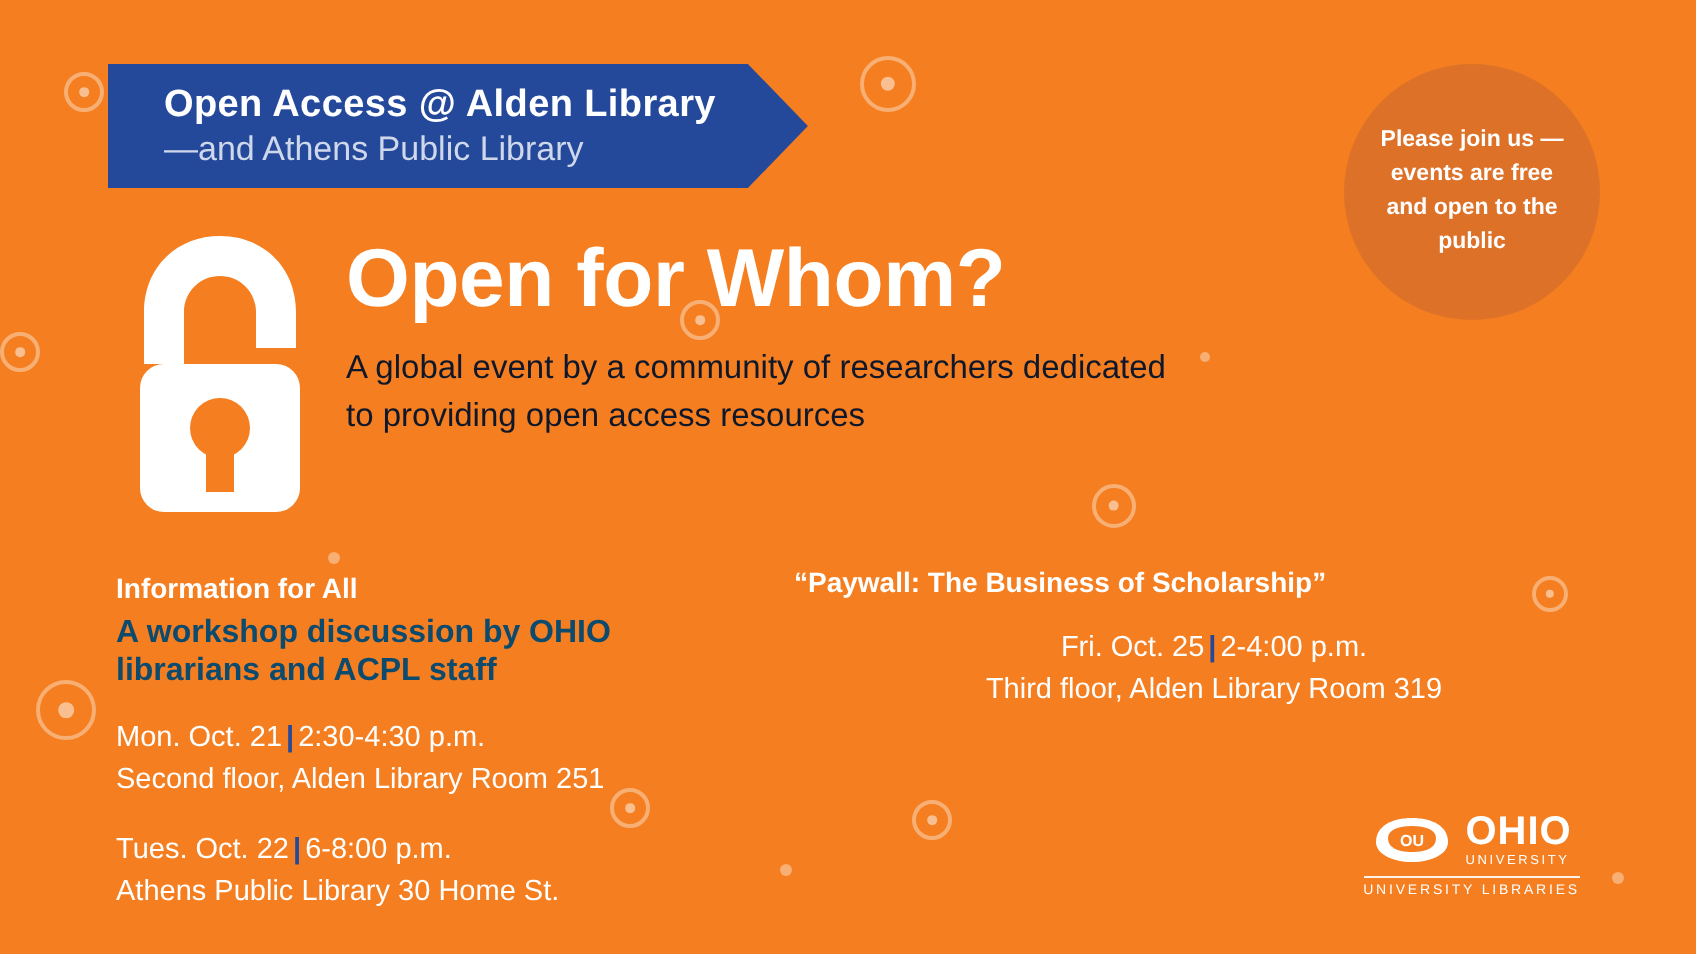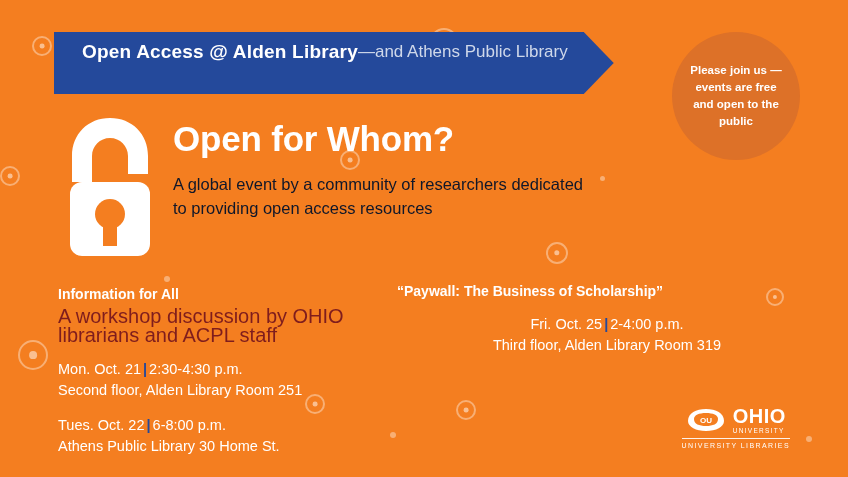--- a/index.html
+++ b/index.html
@@ -52,21 +52,22 @@
     top: 32px;
     height: 62px;
     display: flex;
     align-items: stretch;
     z-index: 5;
   }
   .banner-body {
     background: #24499B;
     padding: 9px 16px 9px 28px;
     display: flex;
-    flex-direction: row;
+    flex-direction: column;
+    justify-content: center;
     box-sizing: border-box;
   }
   .banner-arrow {
     width: 30px;
     height: 62px;
     background: #24499B;
     clip-path: polygon(0 0, 0 100%, 100% 50%);
   }
   .banner-line1 {
     color: #ffffff;
@@ -118,21 +119,21 @@
   
   .headline {
     position: absolute;
     left: 173px;
     top: 118px;
     z-index: 4;
   }
   .headline h1 {
     margin: 0;
     color: #ffffff;
-    font-size: 35px;
+    font-size: 41px;
     font-weight: bold;
     line-height: 42px;
     letter-spacing: -0.2px;
     white-space: nowrap;
   }
   .subhead {
     margin-top: 12px;
     color: #0f172a;
     font-size: 16.5px;
     line-height: 24px;
@@ -155,23 +156,23 @@
     z-index: 4;
   }
   .col-title {
     color: #ffffff;
     font-size: 14px;
     font-weight: bold;
     line-height: 22px;
     margin: 0 0 2px 0;
   }
   .col-sub {
-    color: #7f1d1d;
-    font-size: 20px;
-    font-weight: normal;
+    color: #0c4a6e;
+    font-size: 16px;
+    font-weight: bold;
     line-height: 19px;
   }
   .ev-block {
     margin-top: 14px;
     color: #ffffff;
     font-size: 14.5px;
     line-height: 21px;
   }
   .ev-line {
     display: block;

